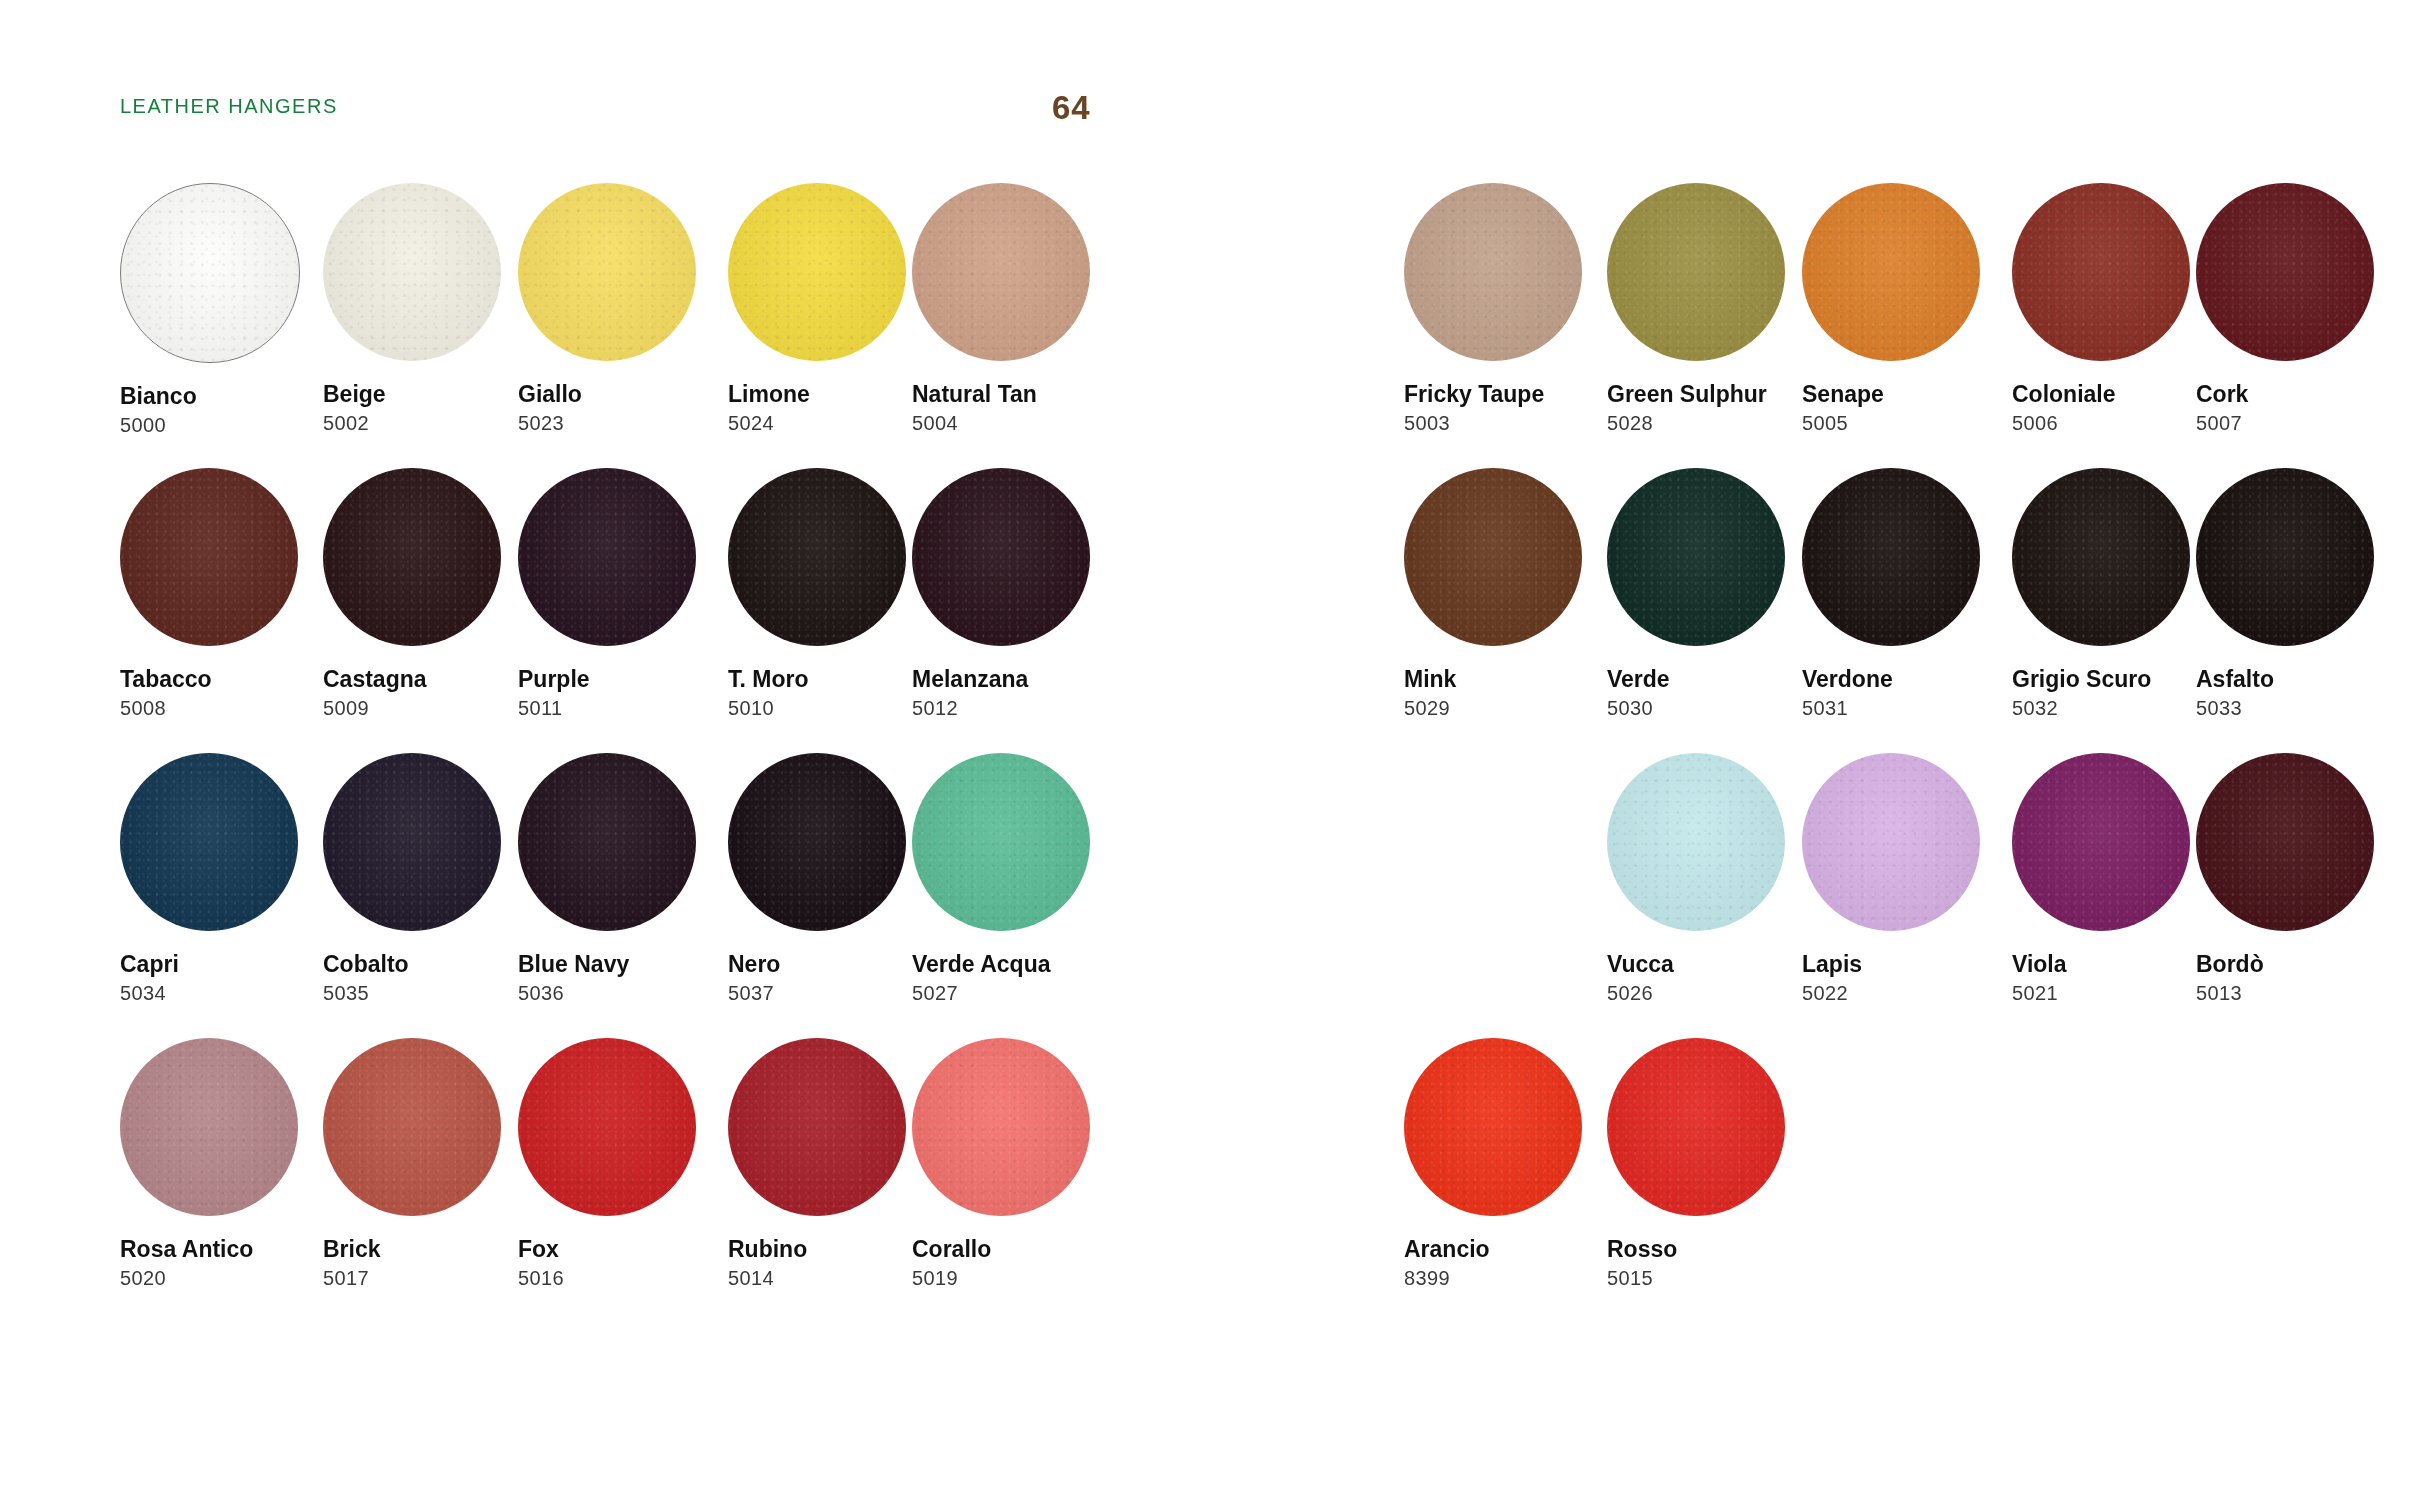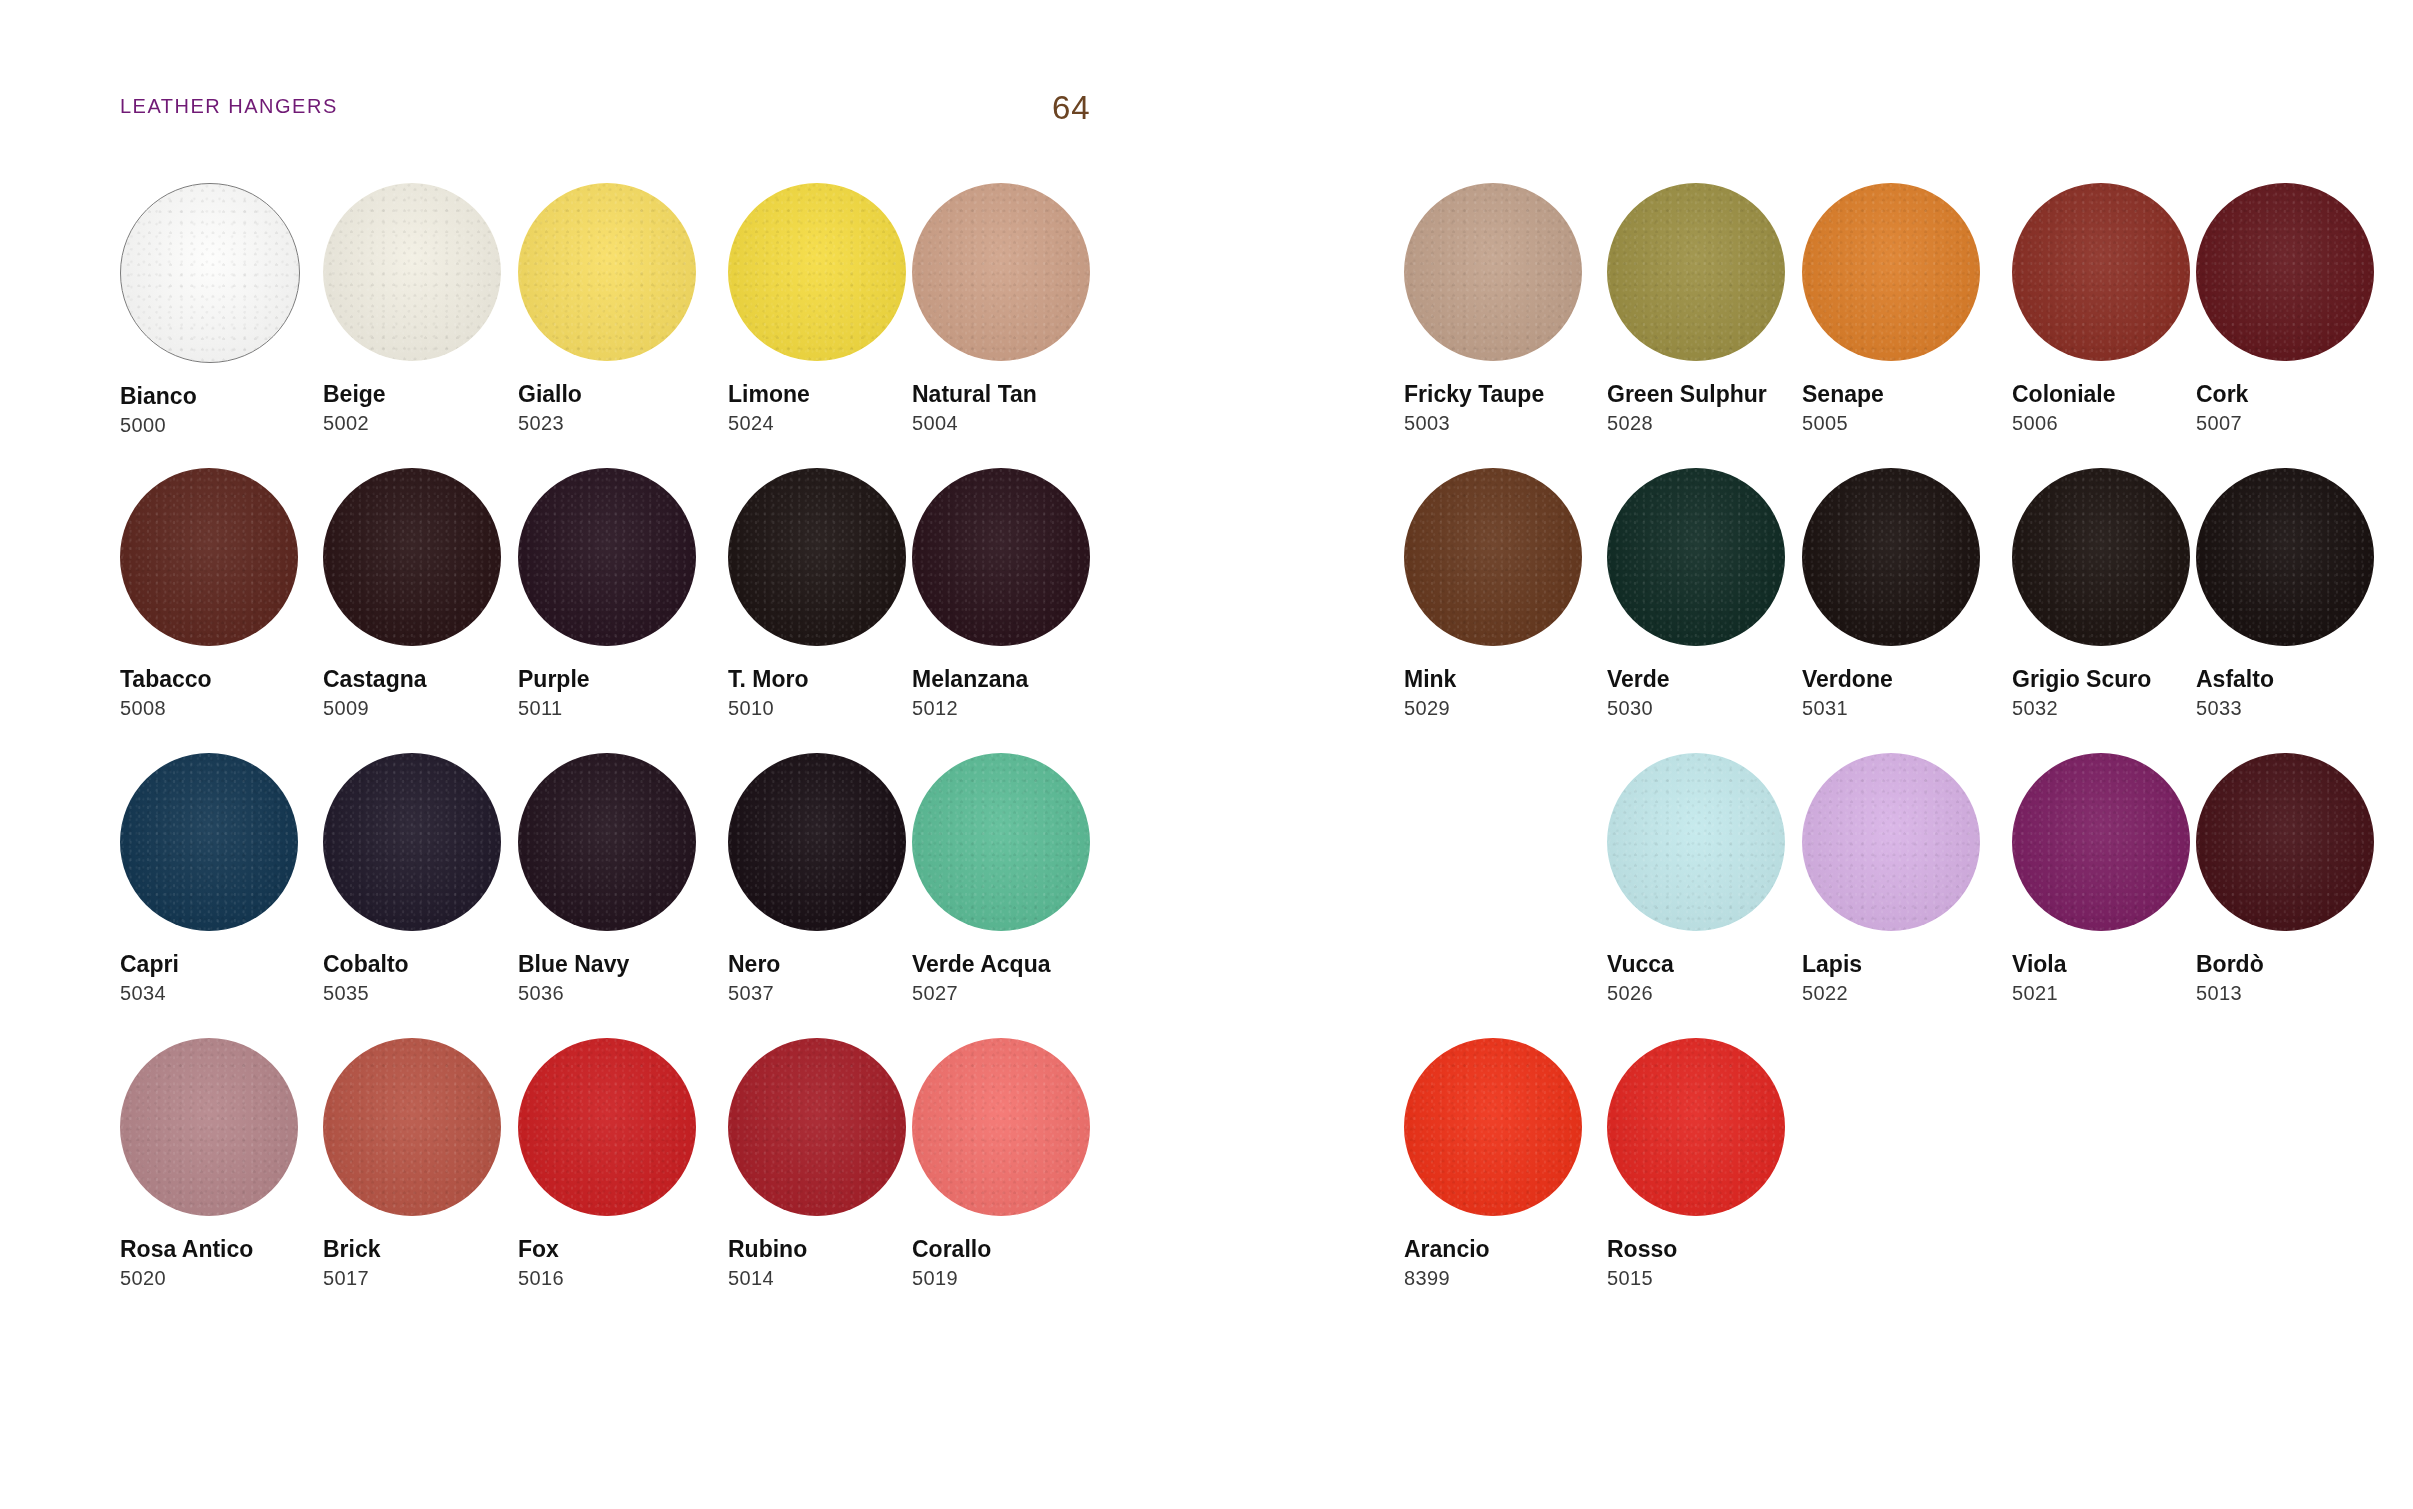--- a/index.html
+++ b/index.html
@@ -39,21 +39,21 @@
     color: #5c3317;
     font-family: "Liberation Sans", sans-serif;
     white-space: nowrap;
   }
 
   .page-number {
     position: absolute;
     left: 932px;
     top: -5.8px;
     font-size: 33px;
-    font-weight: 400;
+    font-weight: 700;
     color: #6b4423;
     font-family: "Liberation Sans", sans-serif;
     letter-spacing: 1px;
   }
 
   
   .columns {
     position: absolute;
     top: 183px;
     left: 0;
@@ -145,21 +145,21 @@
     letter-spacing: 0.4px;
     font-family: "Liberation Sans", sans-serif;
   }
 </style>
 </head>
 <body>
 
 <div class="page">
 
   <div class="page-header">
-    <div class="header-title" style="color: #701a75;">LEATHER HANGERS</div>
+    <div class="header-title" style="color: #15803d;">LEATHER HANGERS</div>
     <div class="page-number" style="color: rgb(107, 68, 35);">64</div>
   </div>
 
   <div class="columns">
     <div class="column column-left">
         <div class="swatch-row">
           <div class="swatch-cell c0">
             <div class="swatch-disc outlined" style="background: rgb(253, 253, 252);"></div>
             <div class="swatch-name">Bianco</div>
             <div class="swatch-code">5000</div>

